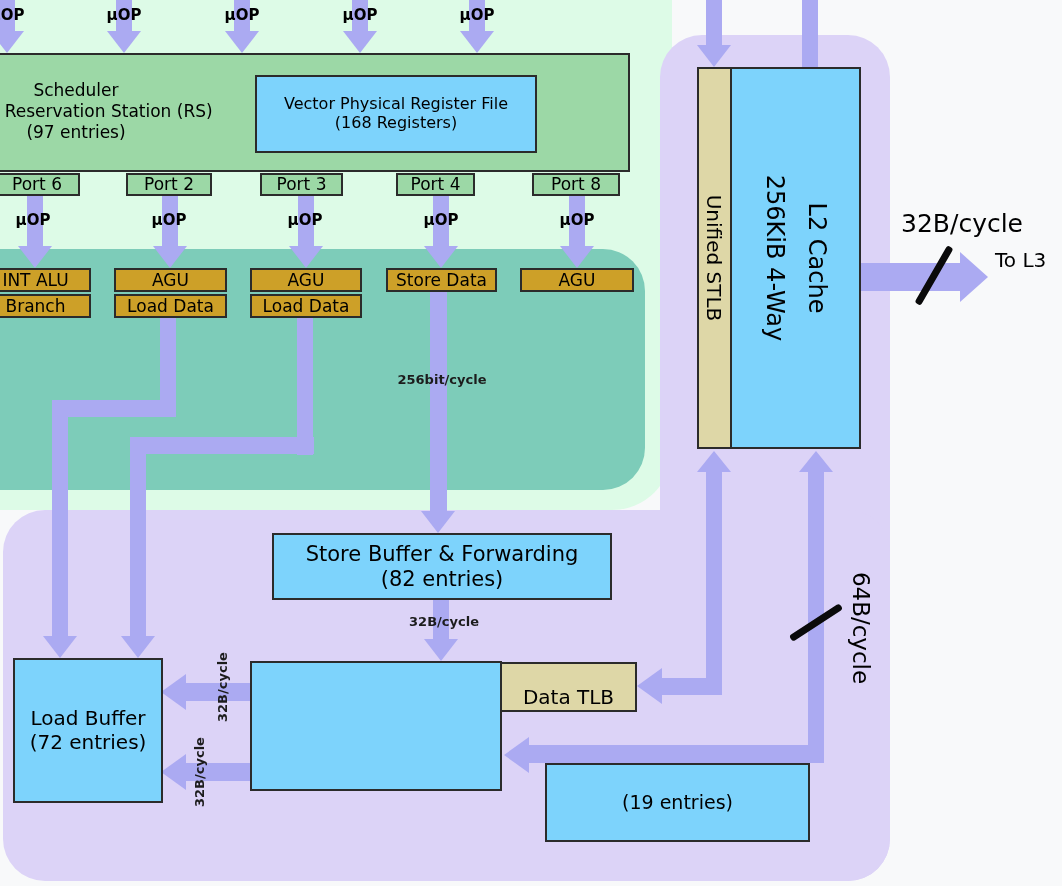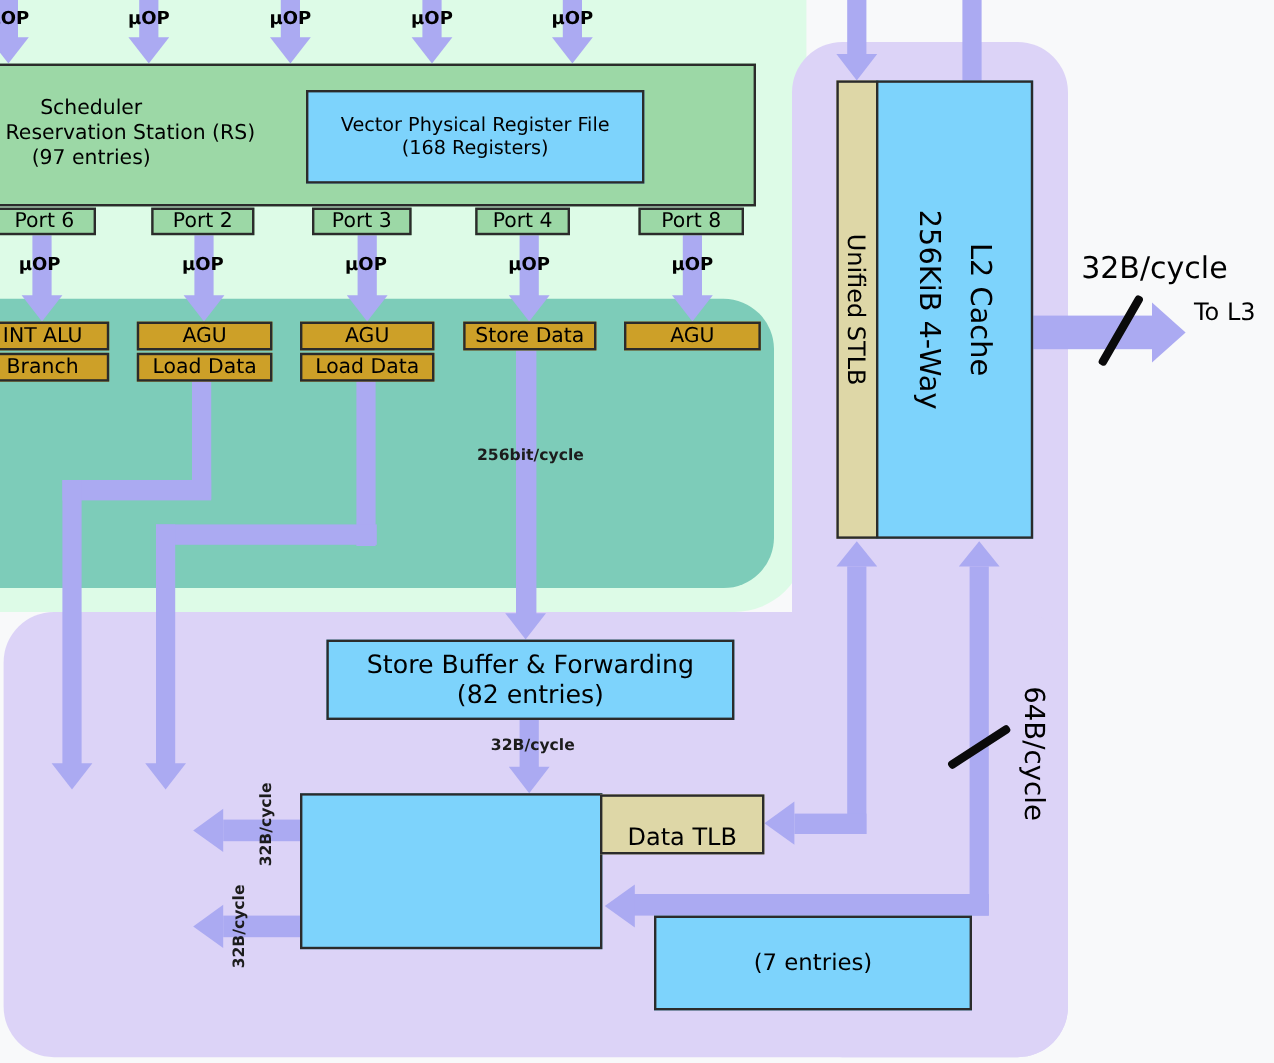--- a/index.html
+++ b/index.html
@@ -163,30 +163,34 @@
   <div class="vtext" style="left:646px;top:216px;width:300px;height:84px;font-size:24px;line-height:42px;transform:rotate(90deg);">
     <div>L2 Cache</div>
     <div>256KiB 4-Way</div>
   </div>
 
   <div class="box pink-box" style="left:272px;top:533px;width:340px;height:67px;font-size:21px;">
     <div>Store Buffer &amp; Forwarding</div>
     <div>(82 entries)</div>
   </div>
 
+  <div class="box pink-box" style="left:13px;top:658px;width:150px;height:145px;font-size:20px;">
+    <div>Load Buffer</div>
+    <div>(72 entries)</div>
+  </div>
 
   <div class="box pink-box" style="left:250px;top:661px;width:252px;height:130px;font-size:25px;line-height:1.35;">
   </div>
 
   <div class="box tan-box" style="left:500px;top:662px;width:137px;height:50px;font-size:20px;justify-content:flex-end;">
     <div>Data TLB</div>
   </div>
 
   <div class="box pink-box" style="left:545px;top:763px;width:265px;height:79px;font-size:19px;">
-    <div>(7 entries)</div>
+    <div>(19 entries)</div>
   </div>
 
   <div class="lbl uop" style="left:7px;top:6px;">μOP</div>
   <div class="lbl uop" style="left:124px;top:6px;">μOP</div>
   <div class="lbl uop" style="left:242px;top:6px;">μOP</div>
   <div class="lbl uop" style="left:360px;top:6px;">μOP</div>
   <div class="lbl uop" style="left:477px;top:6px;">μOP</div>
 
   <div class="lbl uop" style="left:33px;top:211px;">μOP</div>
   <div class="lbl uop" style="left:169px;top:211px;">μOP</div>

